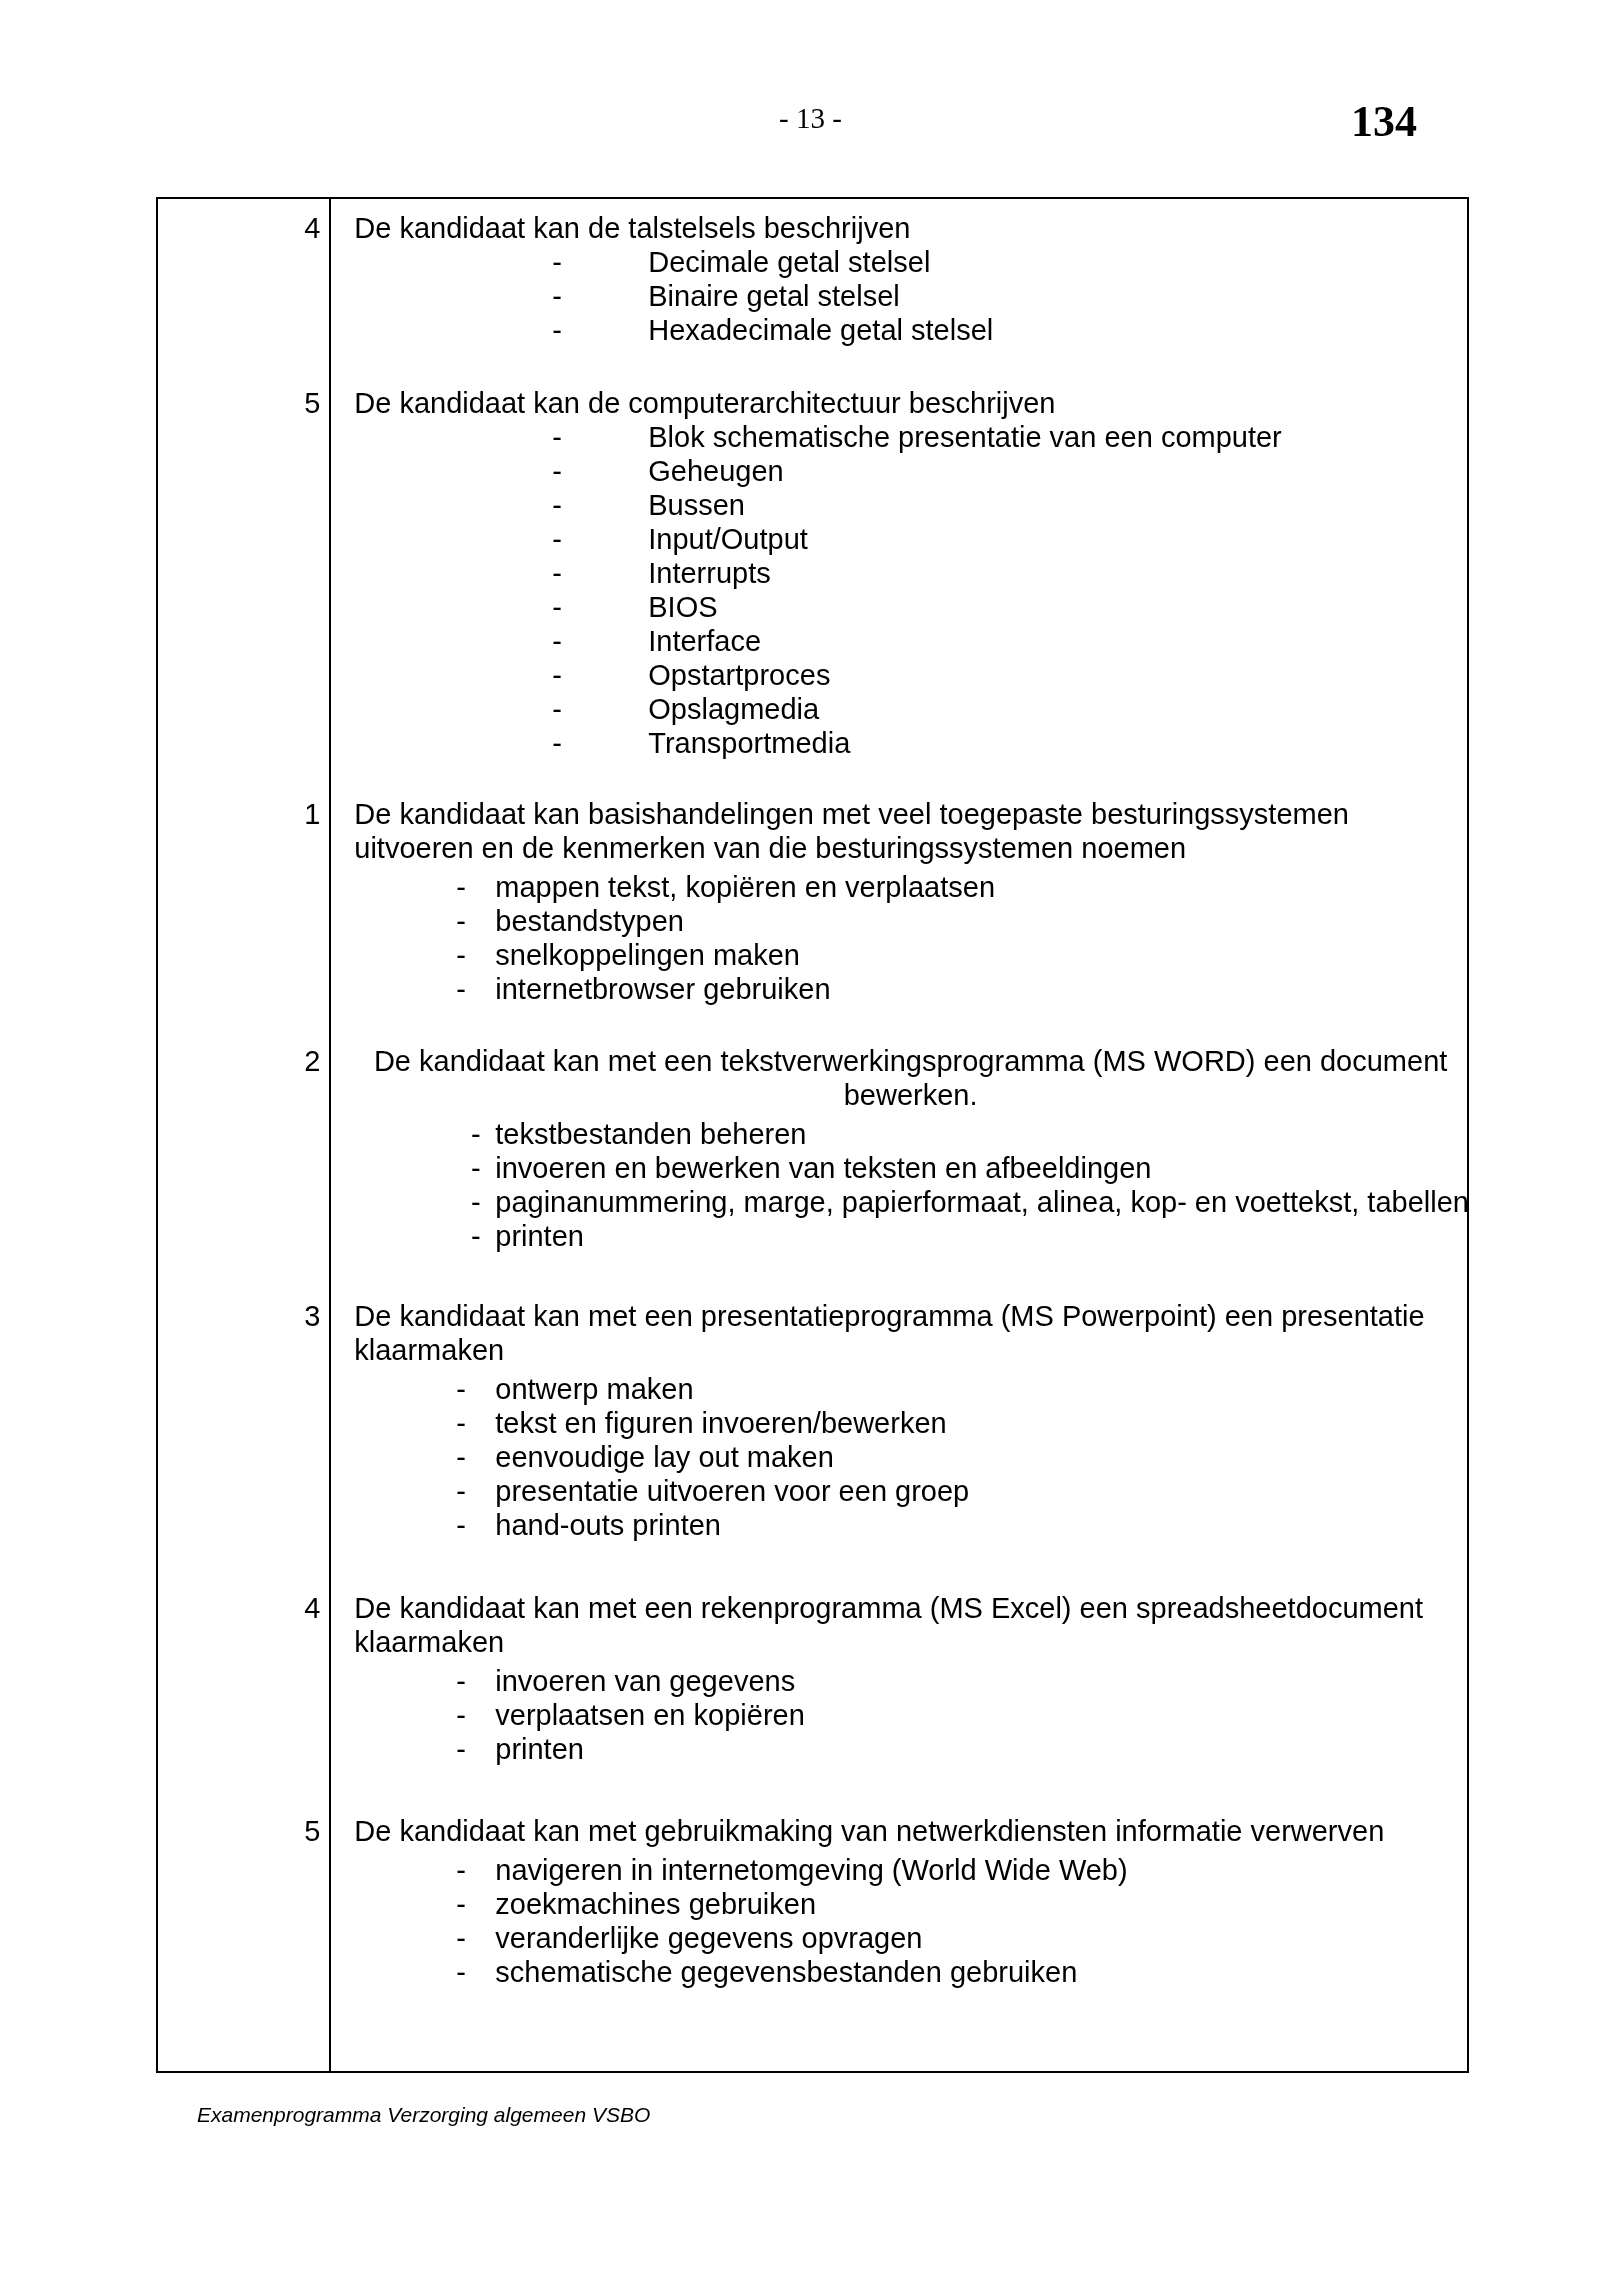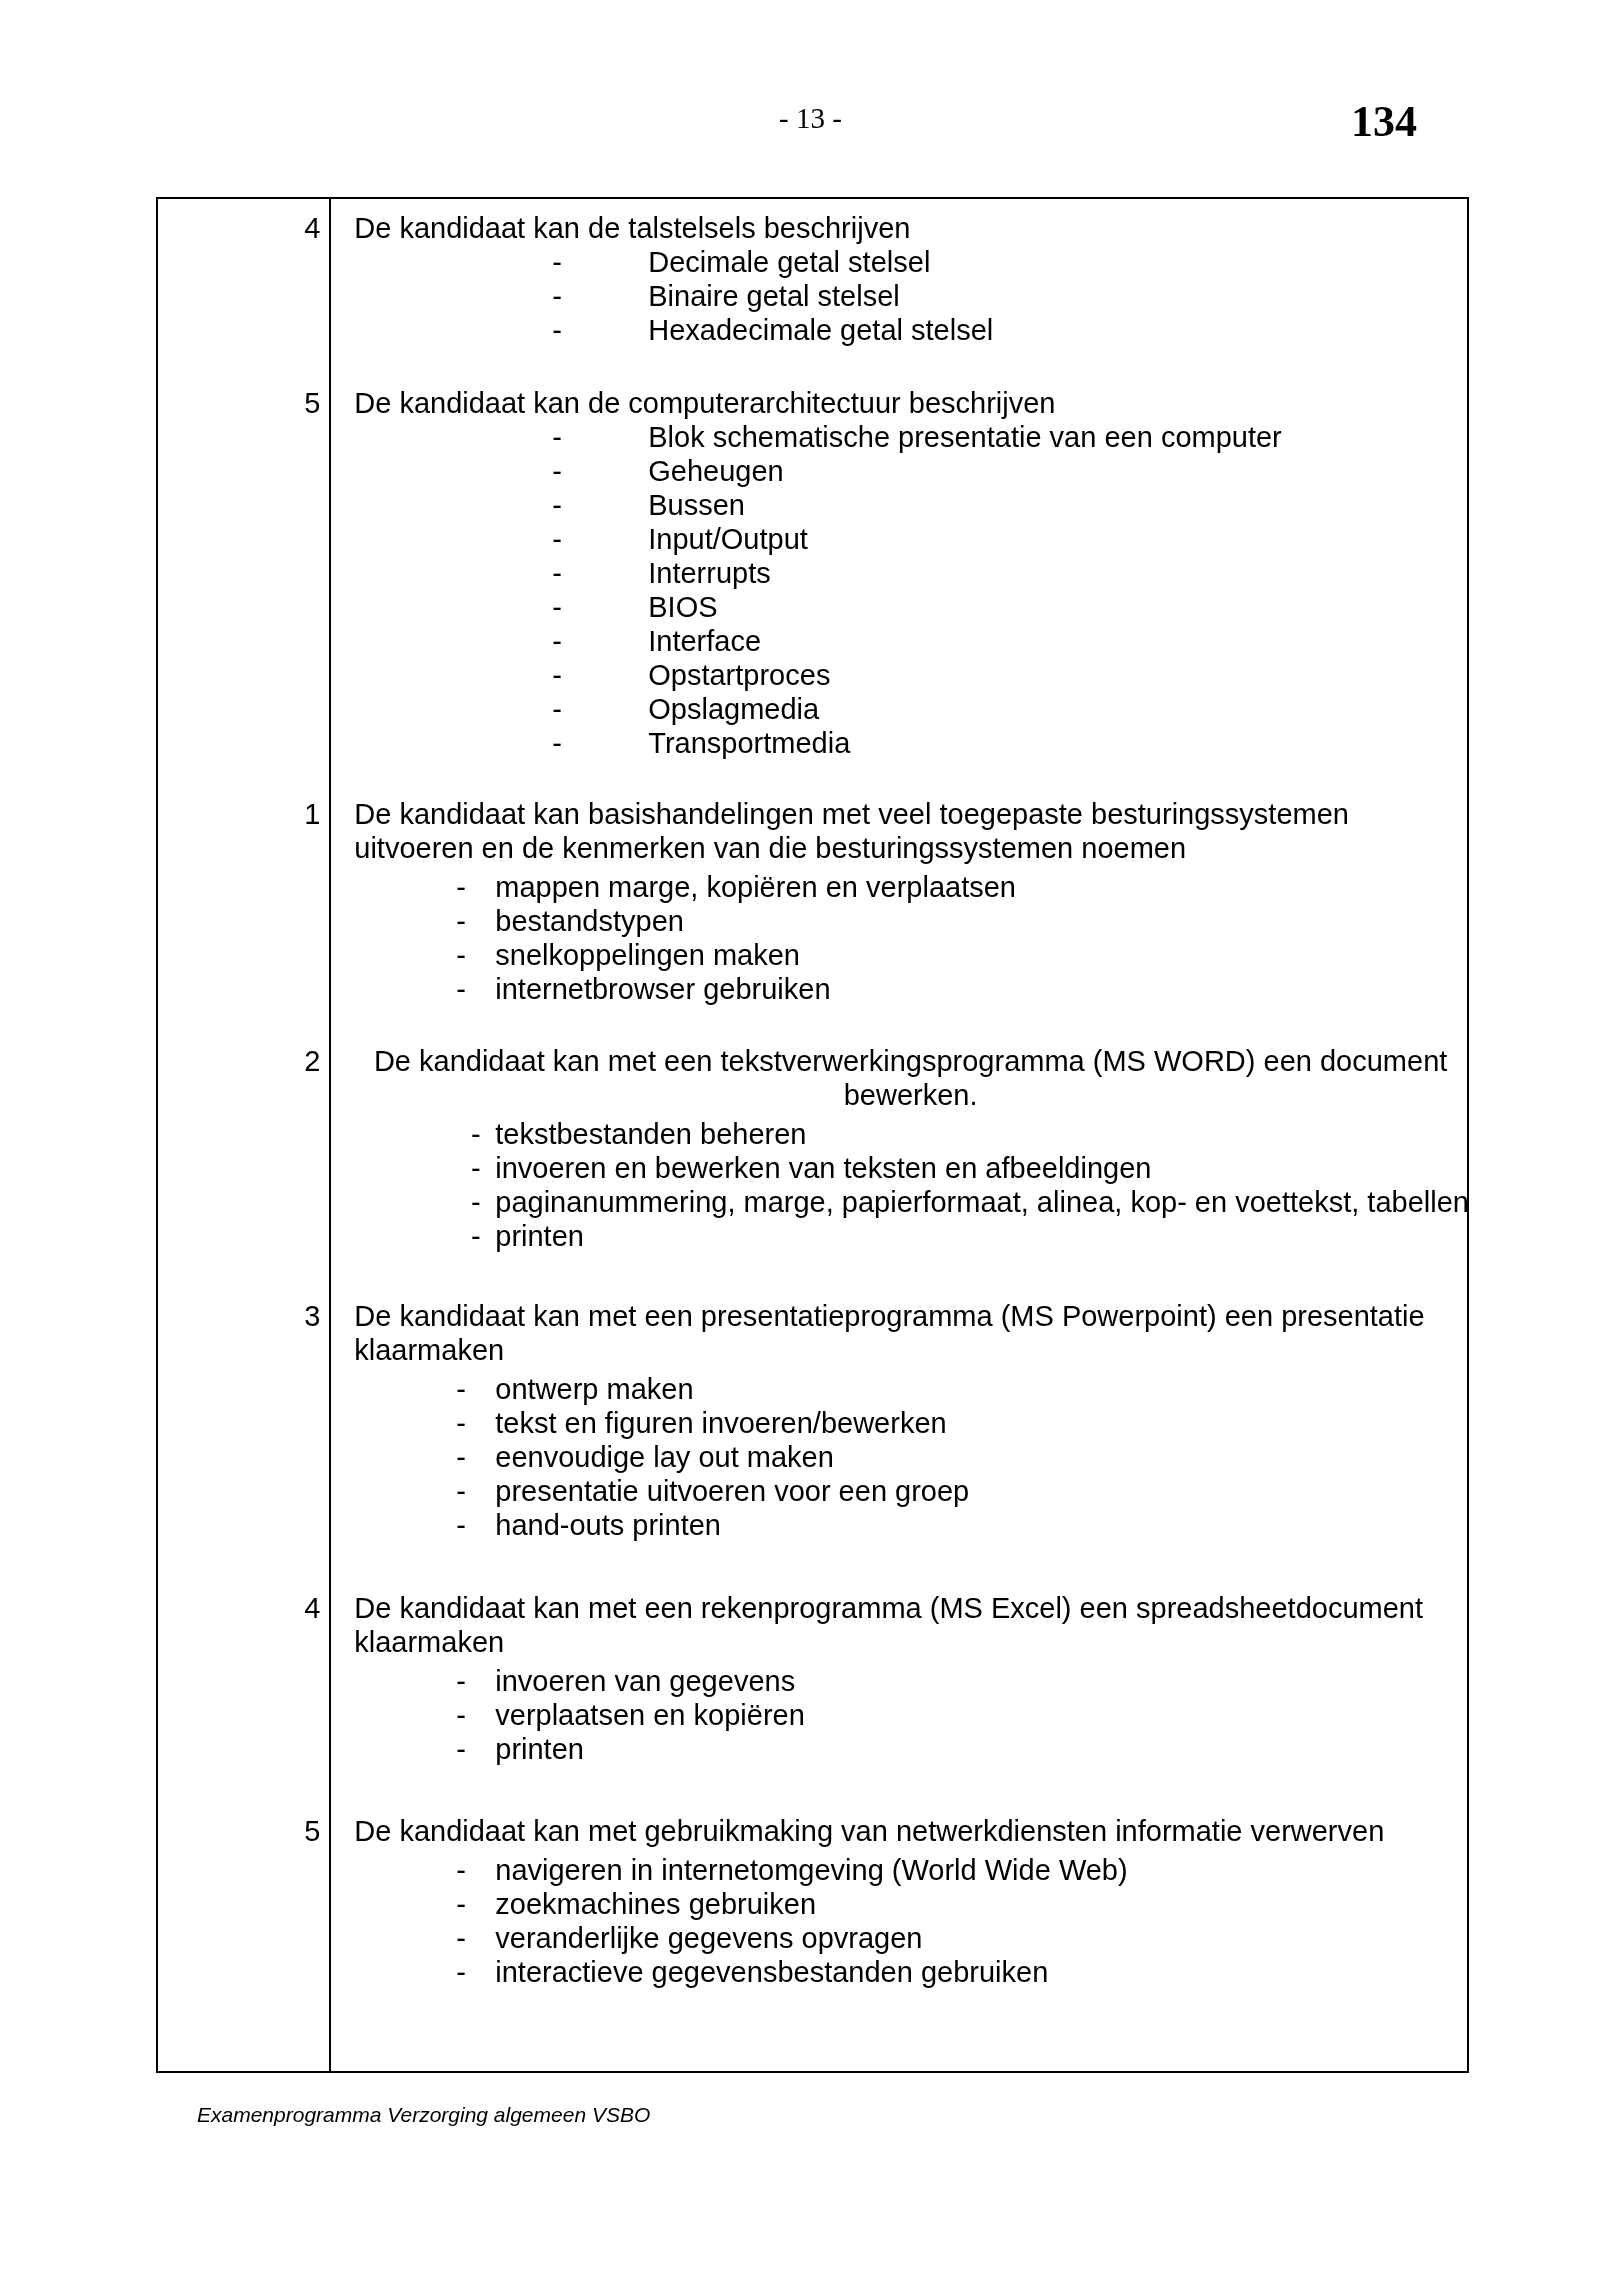--- a/index.html
+++ b/index.html
@@ -152,21 +152,21 @@
         </td>
       </tr>
   <tr class="secB" style="height: 248px;">
         <td class="num-cell" style="padding-top: 11.8px;"><span>1</span></td>
         <td class="desc-cell" colspan="3" style="padding-top: 11.8px;">
           <div class="hline">De kandidaat kan basishandelingen met veel toegepaste besturingssystemen</div>
           <div class="hline">uitvoeren en de kenmerken van die besturingssystemen noemen</div>
           <div class="subs">
             <div class="sub">
               <span class="dash">-</span>
-              <span class="txt">mappen marge, kopiëren en verplaatsen</span>
+              <span class="txt">mappen tekst, kopiëren en verplaatsen</span>
             </div>
             <div class="sub">
               <span class="dash">-</span>
               <span class="txt">bestandstypen</span>
             </div>
             <div class="sub">
               <span class="dash">-</span>
               <span class="txt">snelkoppelingen maken</span>
             </div>
             <div class="sub">
@@ -263,21 +263,21 @@
             <div class="sub">
               <span class="dash">-</span>
               <span class="txt">zoekmachines gebruiken</span>
             </div>
             <div class="sub">
               <span class="dash">-</span>
               <span class="txt">veranderlijke gegevens opvragen</span>
             </div>
             <div class="sub">
               <span class="dash">-</span>
-              <span class="txt">interactieve gegevensbestanden gebruiken</span>
+              <span class="txt">schematische gegevensbestanden gebruiken</span>
             </div>
           </div>
         </td>
       </tr>
     </tbody>
 </table>
 
 <div class="page-footer">Examenprogramma Verzorging algemeen VSBO</div>
 
 

